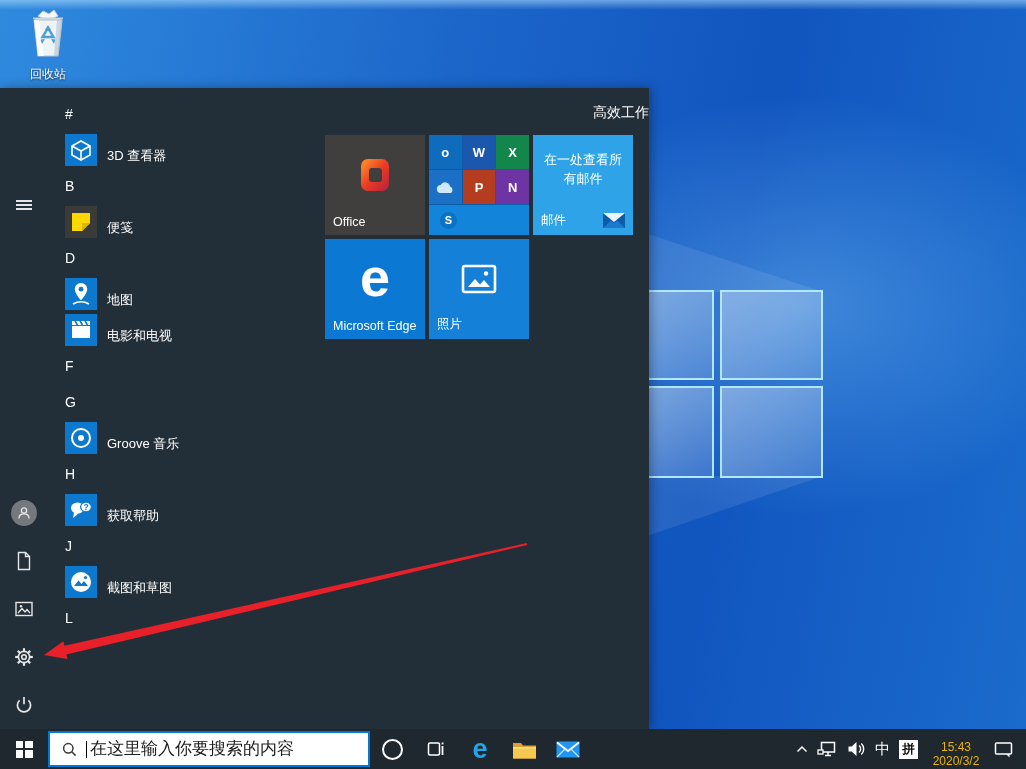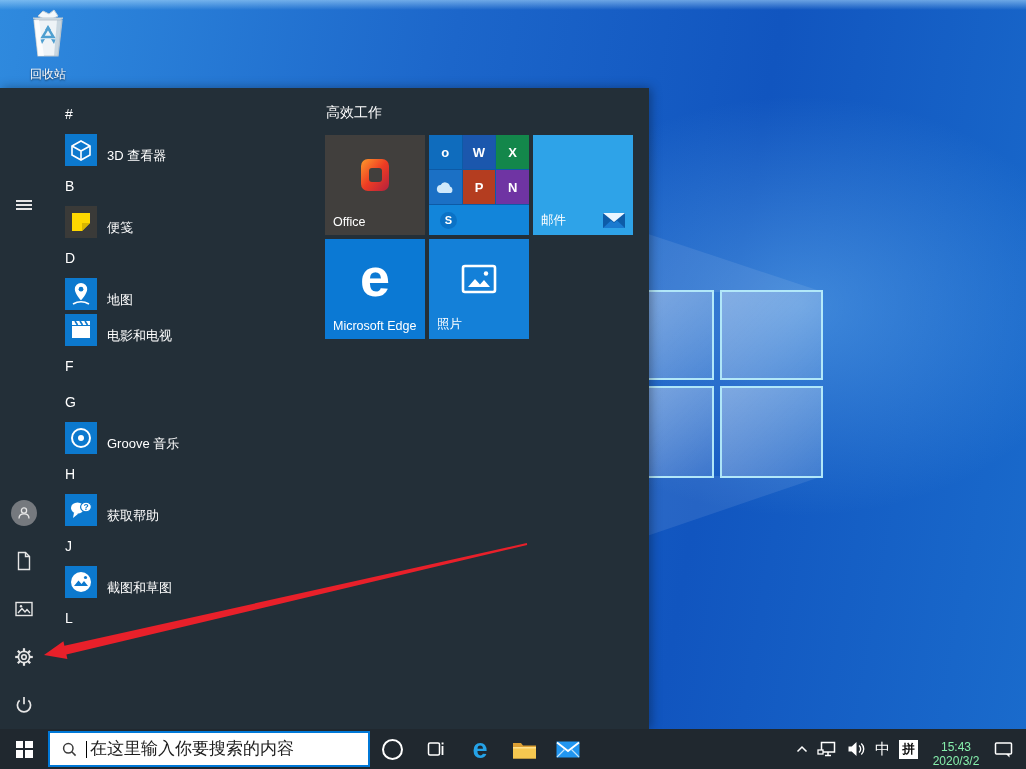--- a/index.html
+++ b/index.html
@@ -37,21 +37,21 @@
   .avatar-circle{width:26px;height:26px;border-radius:50%;background:#75797e;display:flex;align-items:center;justify-content:center;}
 
   .apps{position:absolute;left:48px;top:0;width:277px;height:100%;padding-top:8px;box-sizing:border-box;overflow:hidden;}
   .app-row{height:36px;display:flex;align-items:center;padding-left:17px;cursor:pointer;}
   .app-row.letter{font-size:14px;color:#fff;}
   .ai{width:32px;height:32px;flex:0 0 32px;display:flex;align-items:center;justify-content:center;background:#0c79ce;}
   .ai.dark{background:#3a3a38;}
   .al{margin-left:10px;font-size:13px;color:#fff;white-space:nowrap;margin-top:12px;}
 
   .tiles{position:absolute;left:325px;top:0;width:324px;height:100%;padding-top:16px;box-sizing:border-box;}
-  .group-h{font-size:14px;color:#fff;height:20px;margin:0 0 11px 1px;}
+  .group-h{font-size:14px;color:#fff;height:20px;margin:0 0 11px 1px;text-align:right;}
   .tile-grid{position:relative;width:308px;height:208px;}
   .tile{position:absolute;width:100px;height:100px;box-sizing:border-box;cursor:pointer;overflow:hidden;}
   .tlabel{position:absolute;left:8px;bottom:6px;font-size:12.5px;color:#fff;}
   .tile-office{left:0;top:0;background:#413f3d;}
   .tile-office svg{position:absolute;left:32px;top:22px;}
   .tile-suite{left:104px;top:0;background:#0d5aa6;display:grid;grid-template-columns:1fr 1fr 1fr;grid-template-rows:34px 34px 1fr;gap:1px;}
   .cell{display:flex;align-items:center;justify-content:center;color:#fff;font-size:13px;font-weight:700;}
   .c-outlook{background:#0f6cbd;}
   .c-word{background:#1b57ad;}
   .c-excel{background:#13874b;}
@@ -81,21 +81,21 @@
   .searchbox input::placeholder{color:#1c1c1c;opacity:1;}
   .caret{width:1px;height:17px;background:#000;margin:0 1px 0 9px;}
   .tb-btn{width:44px;height:40px;display:flex;align-items:center;justify-content:center;background:none;border:none;cursor:pointer;}
   .cortana-ring{width:17px;height:17px;border:2.5px solid #fff;border-radius:50%;}
   .tb-edge-e{font-size:27px;font-weight:700;color:#25a3e8;line-height:27px;}
   .tb-spacer{flex:1;}
   .tray{display:flex;align-items:center;gap:9px;padding-right:13px;height:40px;}
   .tray-item{display:flex;align-items:center;justify-content:center;background:none;border:none;cursor:pointer;padding:0;}
   .ime-lang{color:#fff;font-size:15px;}
   .ime-mode{width:19px;height:19px;background:#fff;color:#111;font-size:12.5px;font-weight:700;display:flex;align-items:center;justify-content:center;}
-  .clock{color:#86efac;font-size:12px;line-height:14px;text-align:center;min-width:58px;margin-top:10px;}
+  .clock{color:#eab308;font-size:12px;line-height:14px;text-align:center;min-width:58px;margin-top:10px;}
 
   .red-arrow{position:absolute;left:0;top:0;z-index:50;pointer-events:none;}
 </style>
 </head>
 <body>
 
 <div class="screen">
 
   <div class="wallpaper">
     <svg class="wp-fx" width="1026" height="729">
@@ -330,20 +330,21 @@
               </svg>
             </div>
           <div class="cell c-ppt">P</div>
           <div class="cell c-onenote">N</div>
           <div class="c-skype-band">
             <span class="skype-circle">S</span>
           </div>
         </div>
 
         <div class="tile tile-mail">
+          <div class="mail-text">在一处查看所有邮件</div>
           <div class="tlabel">邮件</div>
           <svg class="mail-env" width="22" height="15" viewBox="0 0 22 15">
               <rect x="0" y="0" width="22" height="15" fill="#0d5ca8"></rect>
               <polygon points="0,0 22,0 11,9" fill="#eaf6ff"></polygon>
               <polygon points="0,15 8,7.5 11,10 14,7.5 22,15" fill="#1a7ad0"></polygon>
             </svg>
         </div>
 
         <div class="tile tile-edge">
           <div class="edge-e">e</div>

